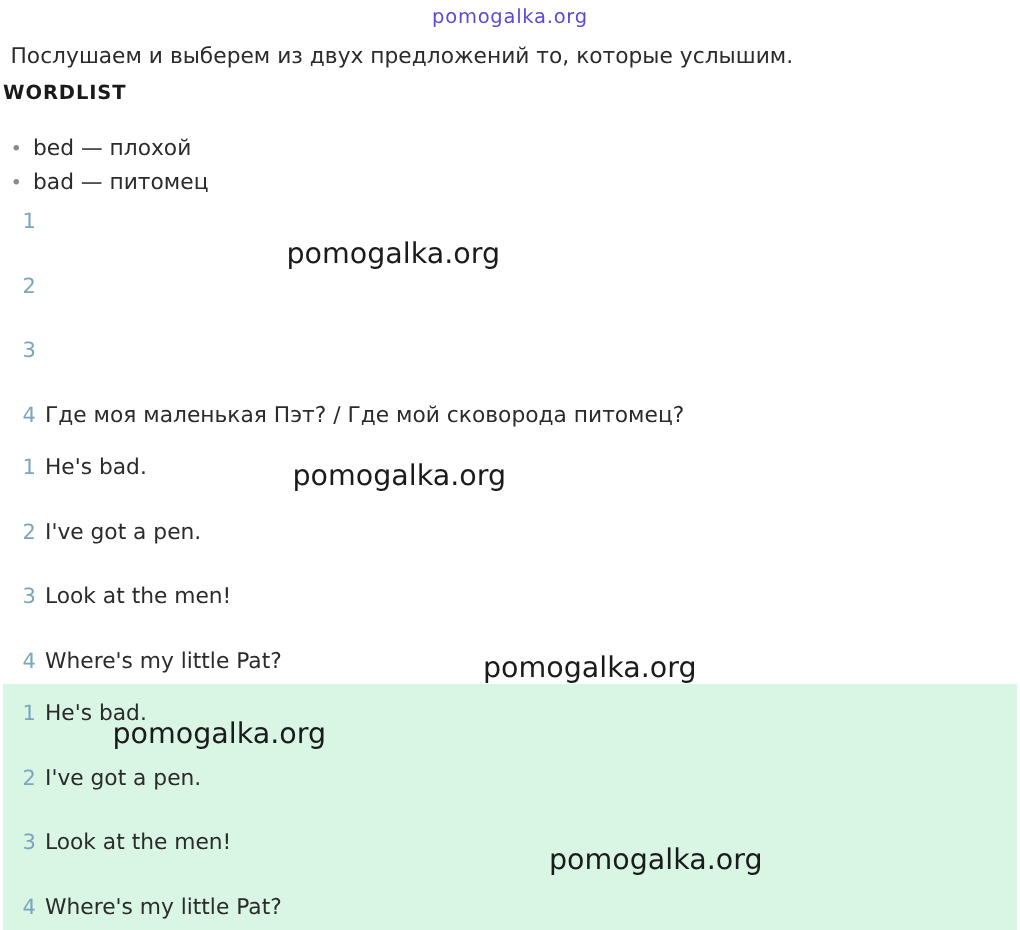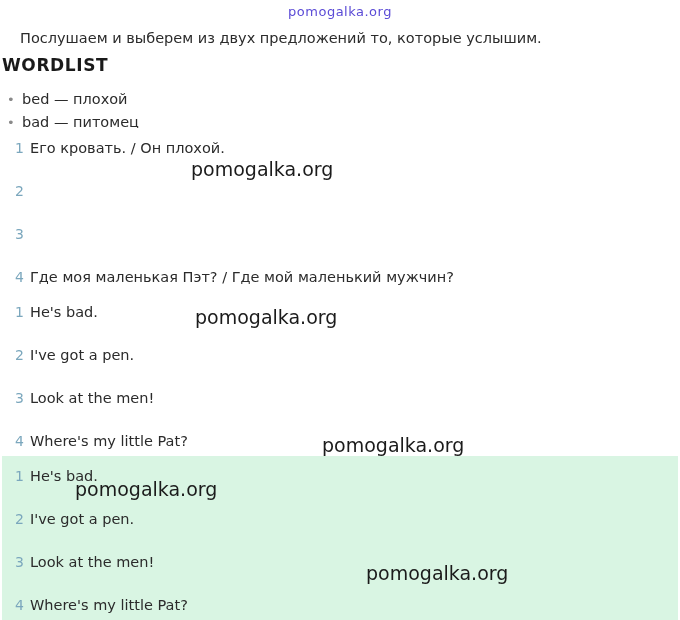--- a/index.html
+++ b/index.html
@@ -35,31 +35,31 @@
     pointer-events: none;
   }
   .wm1 { left: 191px; top: 158px; }
   .wm2 { left: 195px; top: 306px; }
   .wm3 { left: 322px; top: 434px; }
   .wm4 { left: 75px; top: 478px; }
   .wm5 { left: 366px; top: 562px; }
 
   .intro {
     position: absolute;
-    left: 20px;
+    left: 7px;
     top: 30px;
     font-size: 14.5px;
     color: #2b2b2b;
     white-space: nowrap;
   }
   .wordlist-title {
     position: absolute;
     left: 2px;
     top: 55px;
-    font-size: 17px;
+    font-size: 13px;
     font-weight: bold;
     letter-spacing: 0.6px;
     color: #1a1a1a;
   }
   .wordlist {
     position: absolute;
     left: 2px;
     top: 88px;
     width: 400px;
     overflow: hidden;
@@ -131,31 +131,30 @@
   <div class="wl-item">
     <span class="bullet">•</span>
     <span>bad — питомец</span>
   </div>
 </div>
 
 <div class="highlight-block"></div>
 
 <div class="row" style="top:126px">
   <span class="num">1</span>
-  <span class="txt">Его кровать. / Он плохой.</span>
 </div>
 <div class="row" style="top:169px">
   <span class="num">2</span>
 </div>
 <div class="row" style="top:212px">
   <span class="num">3</span>
 </div>
 <div class="row" style="top:255px">
   <span class="num">4</span>
-  <span class="txt">Где моя маленькая Пэт? / Где мой маленький мужчин?</span>
+  <span class="txt">Где моя маленькая Пэт? / Где мой сковорода питомец?</span>
 </div>
 
 <div class="row" style="top:290px">
   <span class="num">1</span>
   <span class="txt">He's bad.</span>
 </div>
 <div class="row" style="top:333px">
   <span class="num">2</span>
   <span class="txt">I've got a pen.</span>
 </div>

